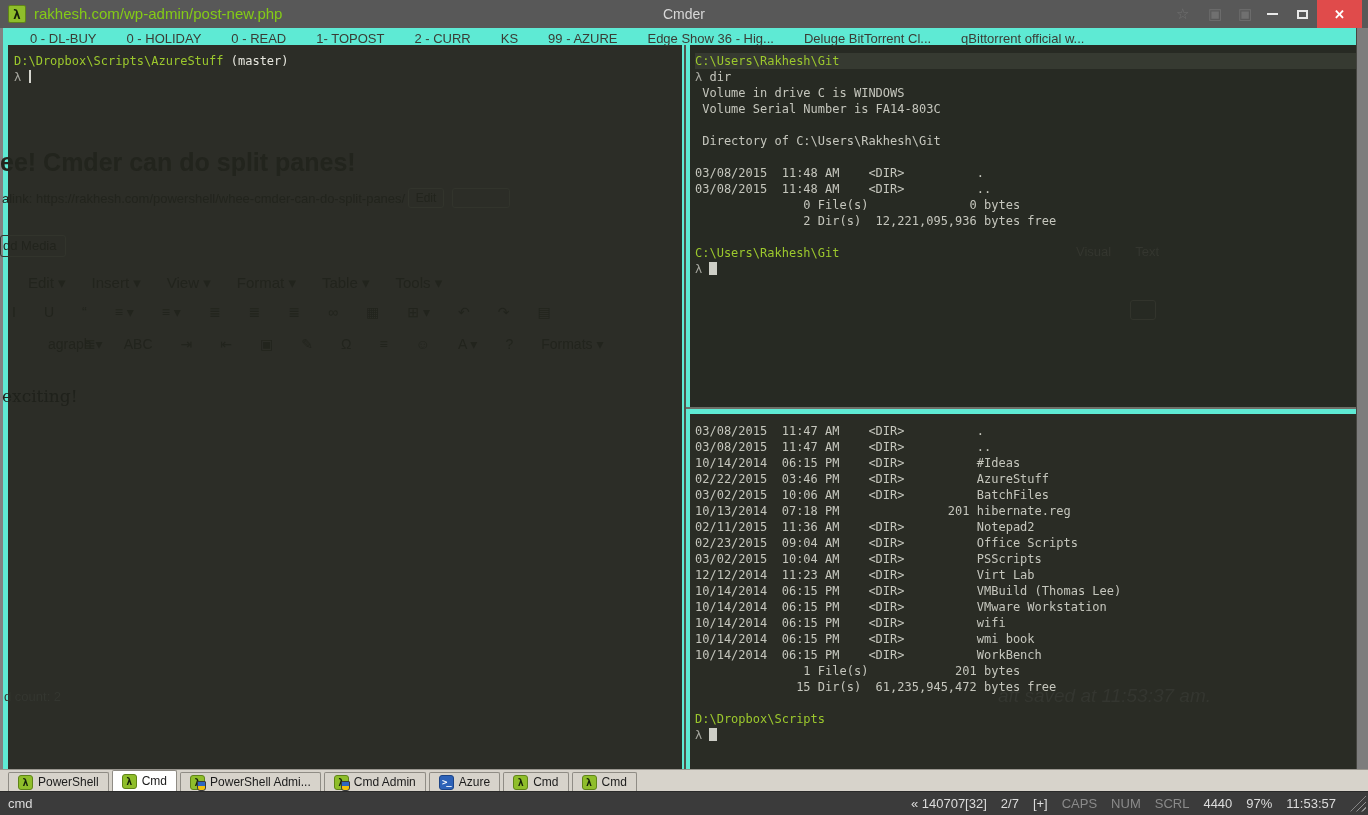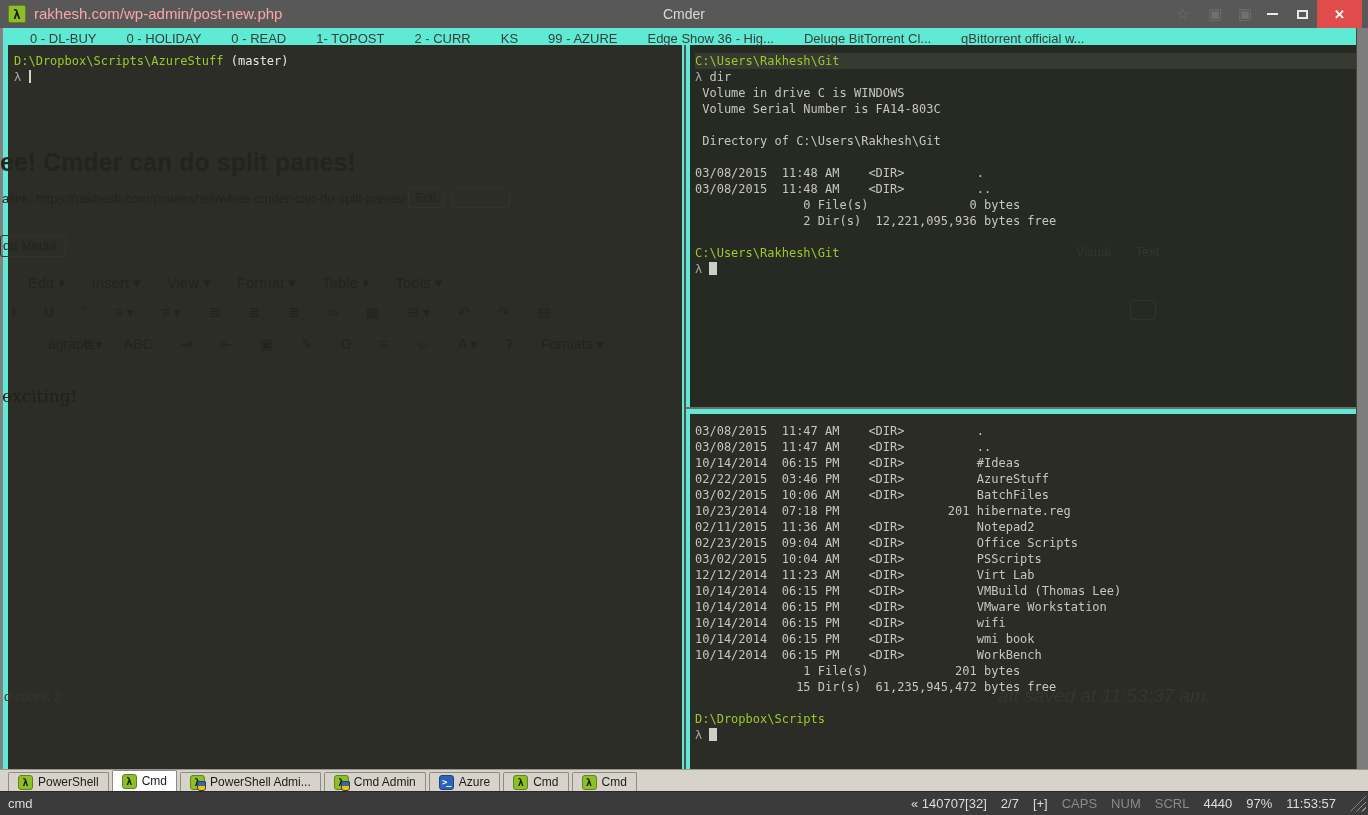--- a/index.html
+++ b/index.html
@@ -6,21 +6,21 @@
   #screen{position:relative;width:1368px;height:815px;overflow:hidden;
           font-family:"Liberation Sans",sans-serif;background:#262822;}
 
   
   .titlebar{position:absolute;left:0;top:0;width:100%;height:28px;background:#585858;}
   .appicon{position:absolute;left:8px;top:5px;width:18px;height:18px;background:#8fbe2b;
            border:1px solid #5f8418;border-radius:2px;color:#15200a;
            font:bold 13px "DejaVu Sans Mono",monospace;display:flex;align-items:center;justify-content:center;box-sizing:border-box;}
   .wtitle{position:absolute;left:50%;top:0;transform:translateX(-50%);height:28px;line-height:28px;
           color:#d8d8d8;font-size:14px;}
-  .ghost-url{position:absolute;left:34px;top:0;height:28px;line-height:28px;color:#fca5a5;font-size:15px;pointer-events:none;}
+  .ghost-url{position:absolute;left:34px;top:0;height:28px;line-height:28px;color:#84cc16;font-size:15px;pointer-events:none;}
   .tb-ghost{position:absolute;top:5px;color:#707070;font-size:15px;pointer-events:none;}
   .winbtns{position:absolute;right:6px;top:0;height:28px;display:flex;}
   .wbtn{width:30px;height:28px;display:flex;align-items:center;justify-content:center;}
   .wbtn .bar{width:11px;height:2px;background:#e8e8e8;}
   .wbtn .box{width:11px;height:9px;border:2px solid #e8e8e8;box-sizing:border-box;}
   .wbtn.close{width:45px;background:#e04b4b;color:#fff;font-weight:bold;font-size:13px;}
 
   
   .conbody{position:absolute;left:0;top:28px;width:1368px;height:741px;background:#5eead4;}
   .edge-strip-left{position:absolute;left:0;top:0;width:3px;height:741px;background:#828282;}
@@ -202,21 +202,21 @@
         </div>
     </div>
     <div class="hsplit"></div>
     <div class="pane pane-botright">
       <div class="content">
           <div class="cline"><span class="seg-t">03/08/2015  11:47 AM    &lt;DIR&gt;          .</span></div>
           <div class="cline"><span class="seg-t">03/08/2015  11:47 AM    &lt;DIR&gt;          ..</span></div>
           <div class="cline"><span class="seg-t">10/14/2014  06:15 PM    &lt;DIR&gt;          #Ideas</span></div>
           <div class="cline"><span class="seg-t">02/22/2015  03:46 PM    &lt;DIR&gt;          AzureStuff</span></div>
           <div class="cline"><span class="seg-t">03/02/2015  10:06 AM    &lt;DIR&gt;          BatchFiles</span></div>
-          <div class="cline"><span class="seg-t">10/23/2014  07:18 PM               201 hibernate.reg</span></div>
+          <div class="cline"><span class="seg-t">10/13/2014  07:18 PM               201 hibernate.reg</span></div>
           <div class="cline"><span class="seg-t">02/11/2015  11:36 AM    &lt;DIR&gt;          Notepad2</span></div>
           <div class="cline"><span class="seg-t">02/23/2015  09:04 AM    &lt;DIR&gt;          Office Scripts</span></div>
           <div class="cline"><span class="seg-t">03/02/2015  10:04 AM    &lt;DIR&gt;          PSScripts</span></div>
           <div class="cline"><span class="seg-t">12/12/2014  11:23 AM    &lt;DIR&gt;          Virt Lab</span></div>
           <div class="cline"><span class="seg-t">10/14/2014  06:15 PM    &lt;DIR&gt;          VMBuild (Thomas Lee)</span></div>
           <div class="cline"><span class="seg-t">10/14/2014  06:15 PM    &lt;DIR&gt;          VMware Workstation</span></div>
           <div class="cline"><span class="seg-t">10/14/2014  06:15 PM    &lt;DIR&gt;          wifi</span></div>
           <div class="cline"><span class="seg-t">10/14/2014  06:15 PM    &lt;DIR&gt;          wmi book</span></div>
           <div class="cline"><span class="seg-t">10/14/2014  06:15 PM    &lt;DIR&gt;          WorkBench</span></div>
           <div class="cline"><span class="seg-t">               1 File(s)            201 bytes</span></div>

